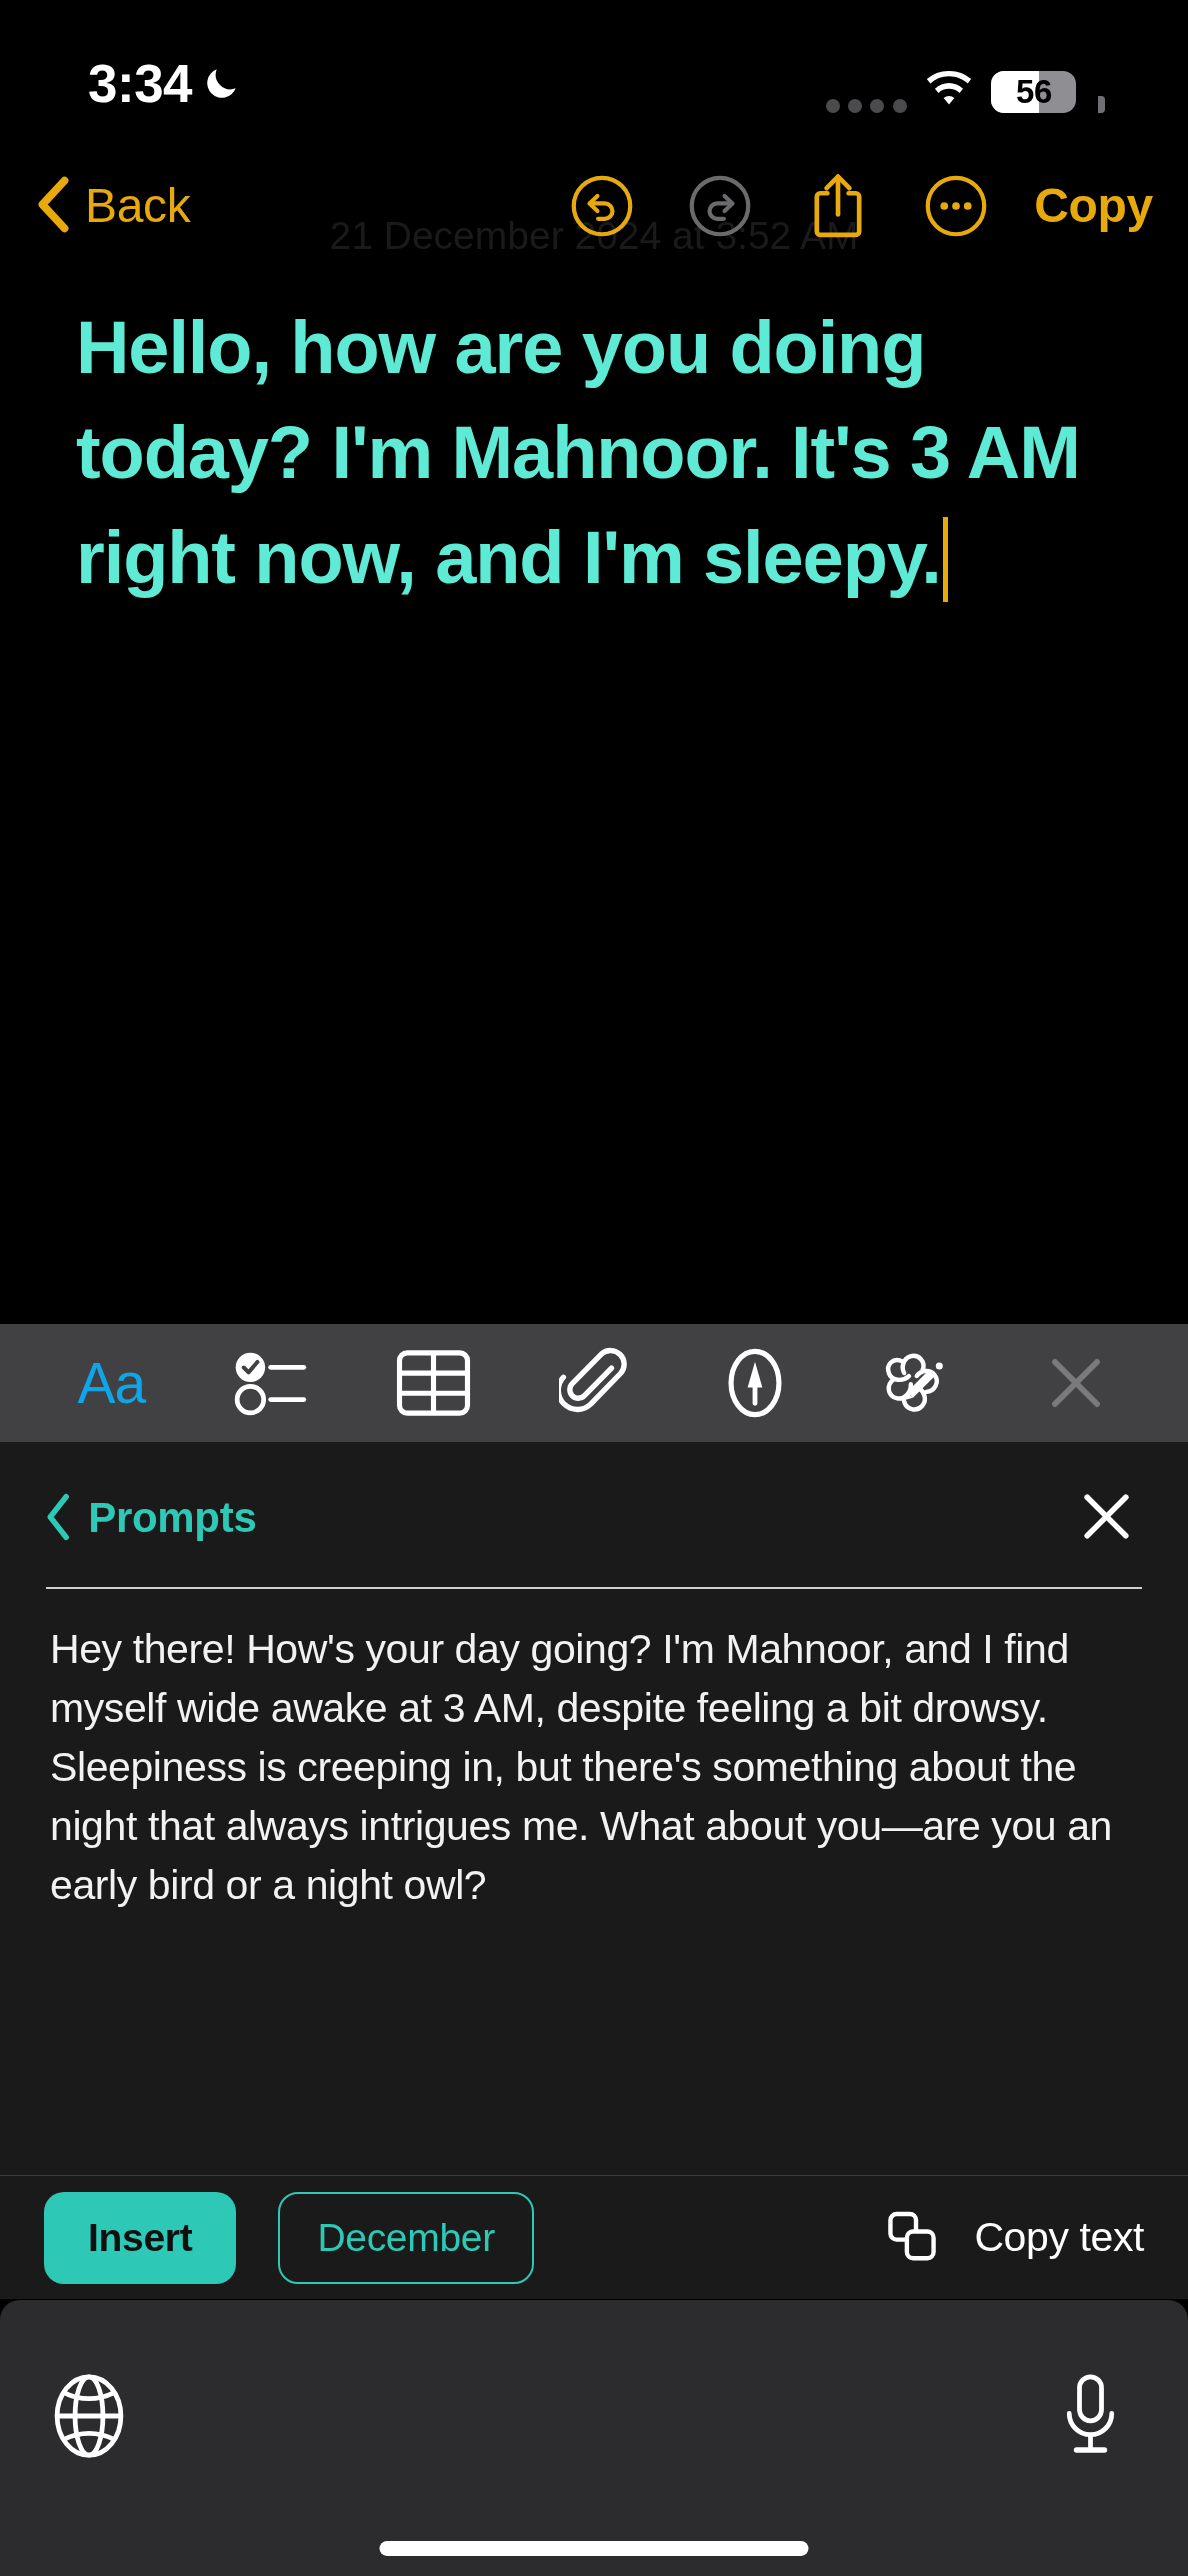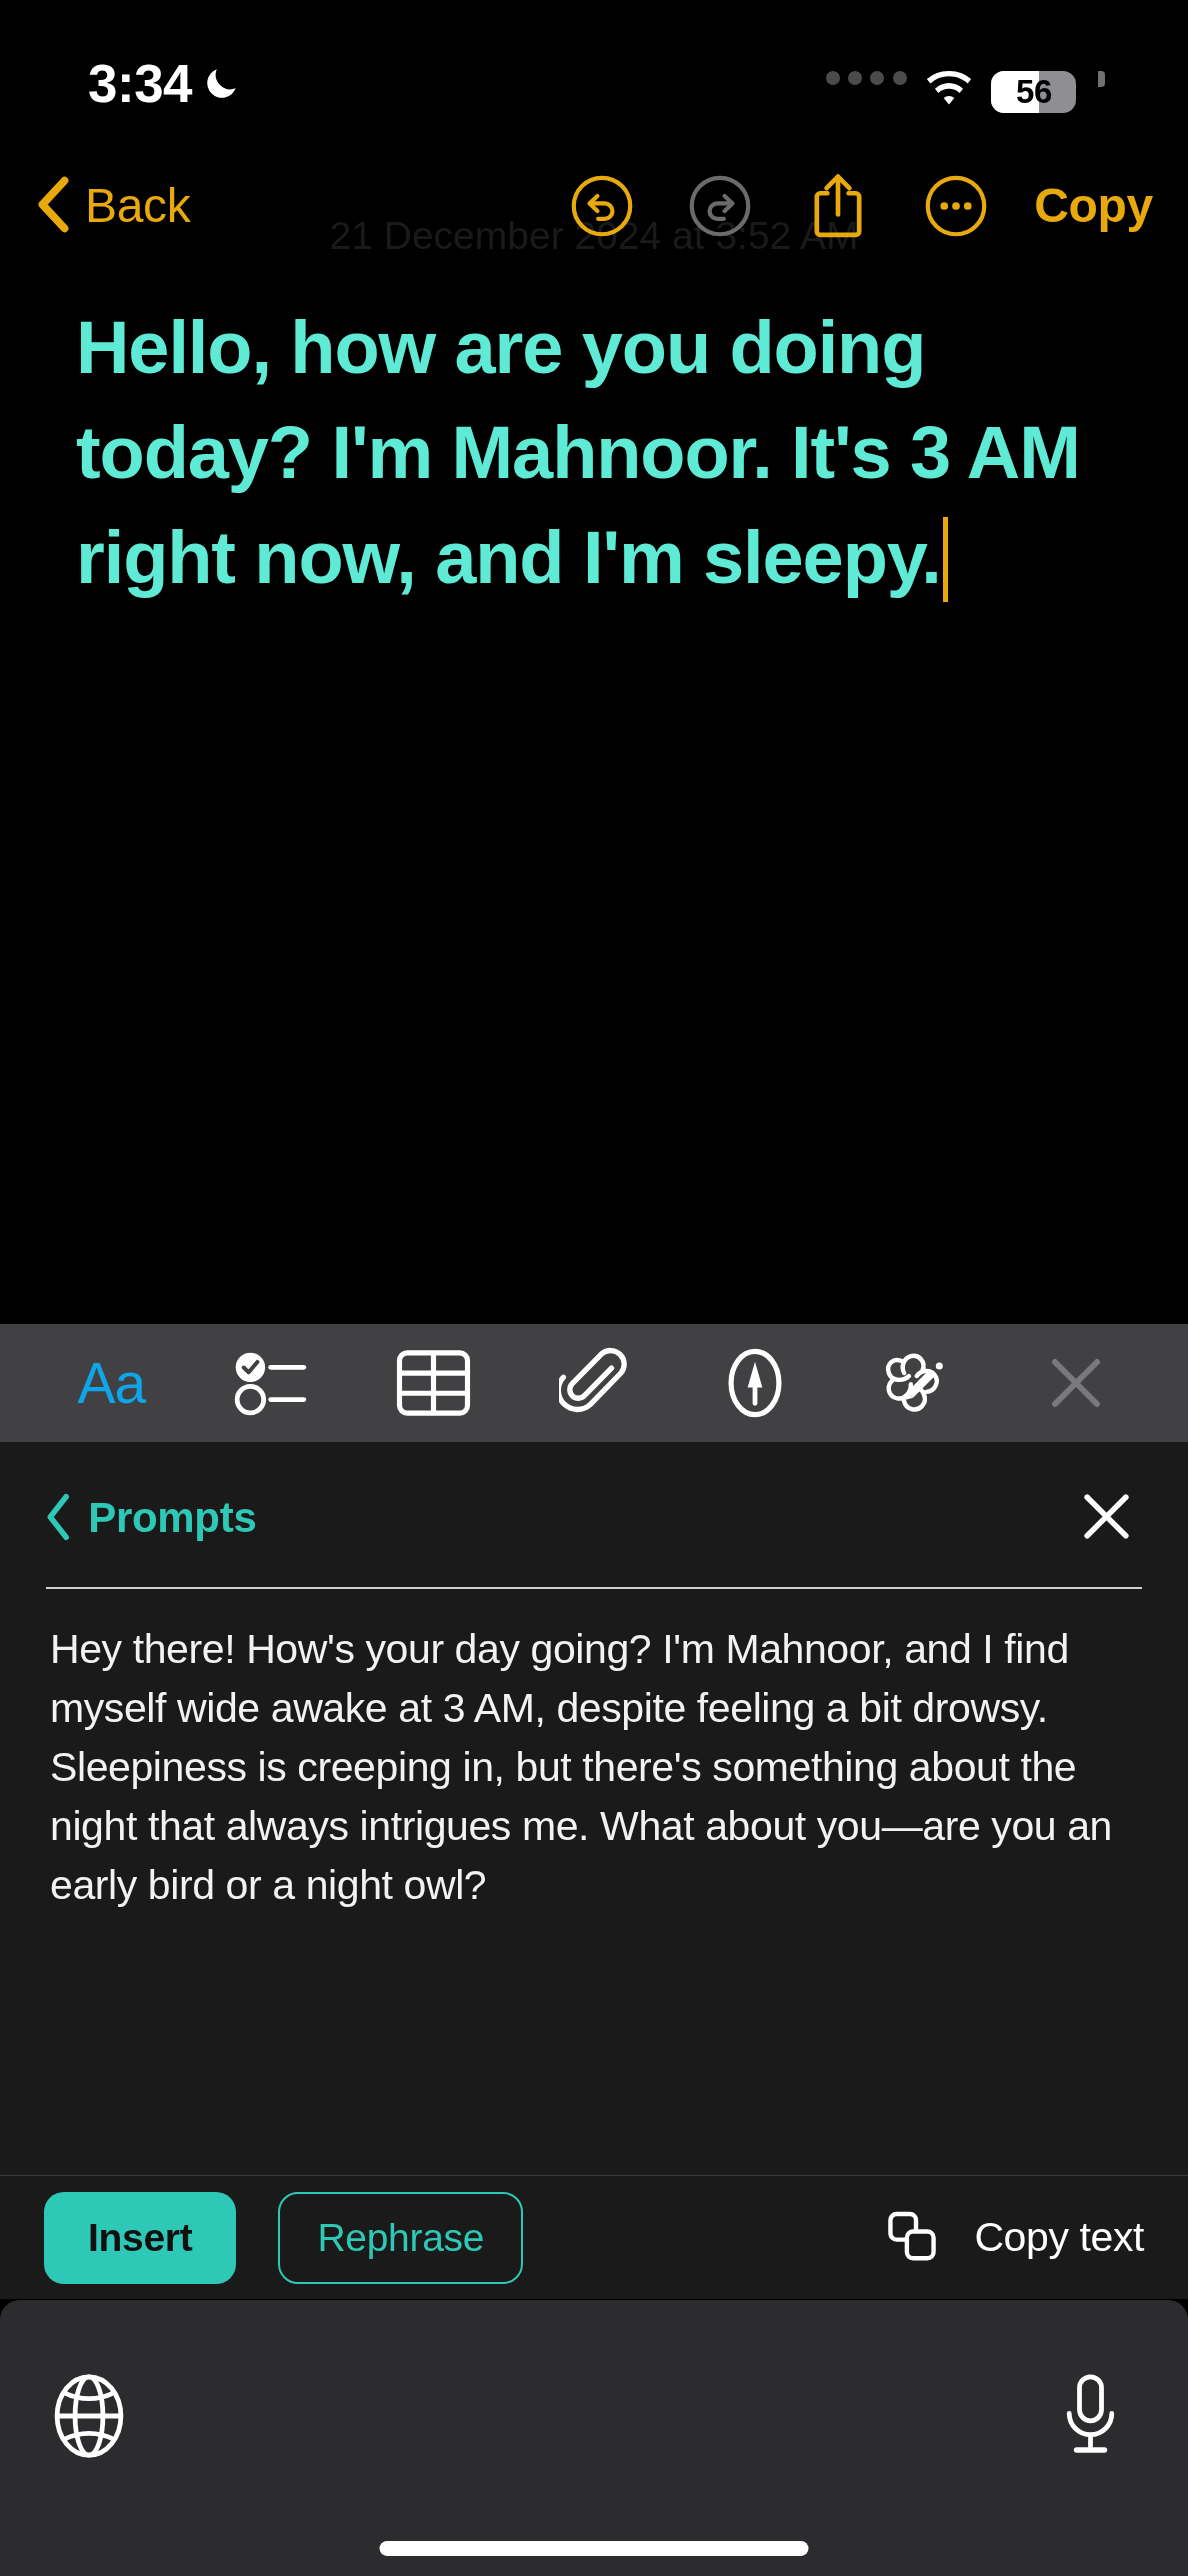--- a/index.html
+++ b/index.html
@@ -39,21 +39,21 @@
   }
   .status-time {
     color: #ffffff;
     font-size: 53px;
     font-weight: 600;
     letter-spacing: -0.5px;
   }
   .moon-icon { display:block; margin-top: 3.7px; }
   .status-right {
     display: flex;
-    align-items: flex-start;
+    align-items: flex-end;
     gap: 18.4px;
     margin-top: 36px;
   }
   .cell-dots { display: flex; gap: 8.3px; align-items: center; }
   .cell-dots i {
     display: block;
     width: 14px; height: 14px;
     border-radius: 50%;
     background: #4b4b4d;
   }
@@ -477,21 +477,21 @@
           <line x1="26" y1="5" x2="5" y2="26" stroke="#ffffff" stroke-width="3" stroke-linecap="round"></line>
         </svg>
       </div>
     </div>
     <div class="prompts-divider"></div>
     <div class="prompt-text">Hey there! How's your day going? I'm Mahnoor, and I find myself wide awake at 3 AM, despite feeling a bit drowsy. Sleepiness is creeping in, but there's something about the night that always intrigues me. What about you—are you an early bird or a night owl?</div>
   </div>
 
   <div class="action-bar">
     <button class="btn-insert">Insert</button>
-    <button class="btn-rephrase">Rephrase</button>
+    <button class="btn-rephrase">December</button>
     <div class="copy-text">
       <span>
         <svg width="52" height="53" viewBox="0 0 28 29">
           <rect x="2.2" y="2.2" width="14" height="14" rx="3.4" fill="none" stroke="#ffffff" stroke-width="2.4"></rect>
           <rect x="11.2" y="11.8" width="14.6" height="14.6" rx="3.4" fill="#1a1a1a" stroke="#ffffff" stroke-width="2.4"></rect>
         </svg>
       </span>
       <span class="copy-label">Copy text</span>
     </div>
   </div>

